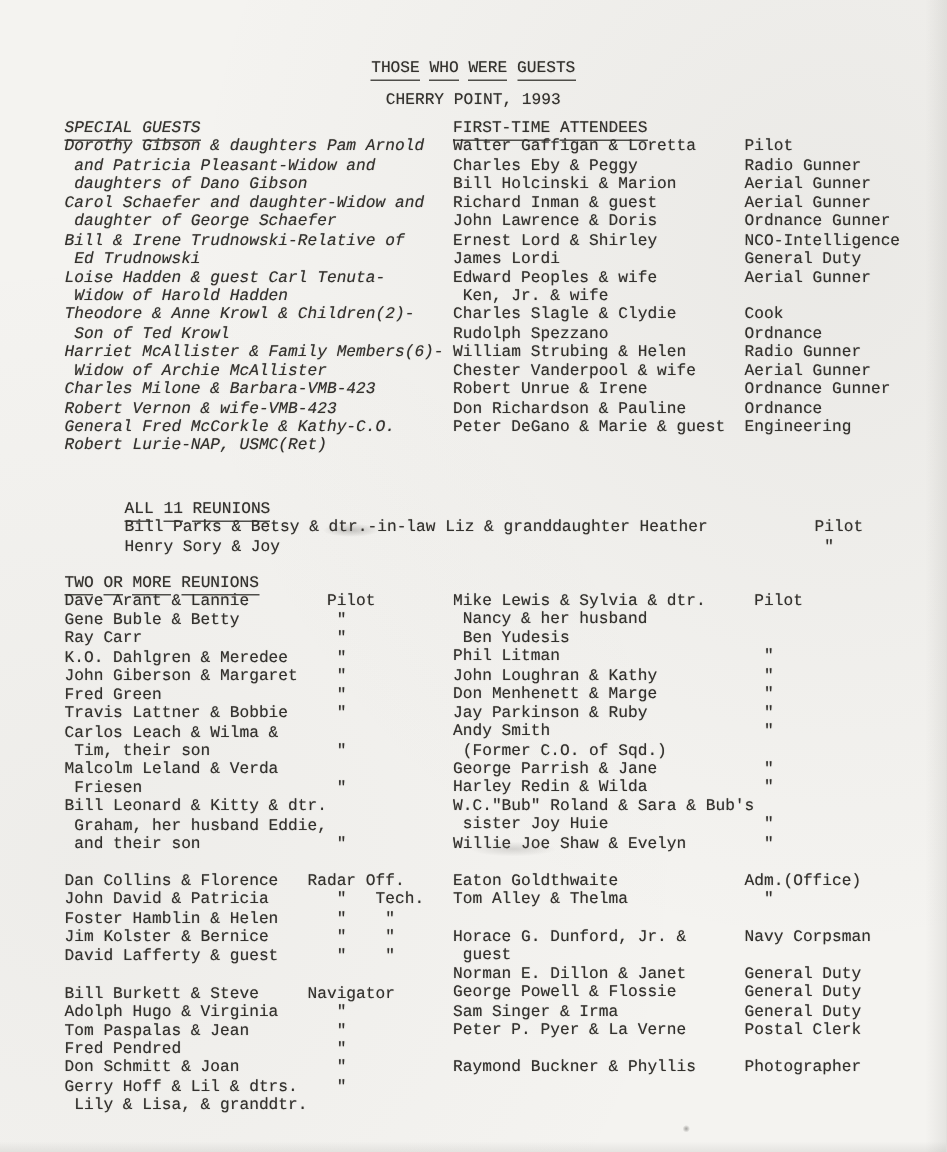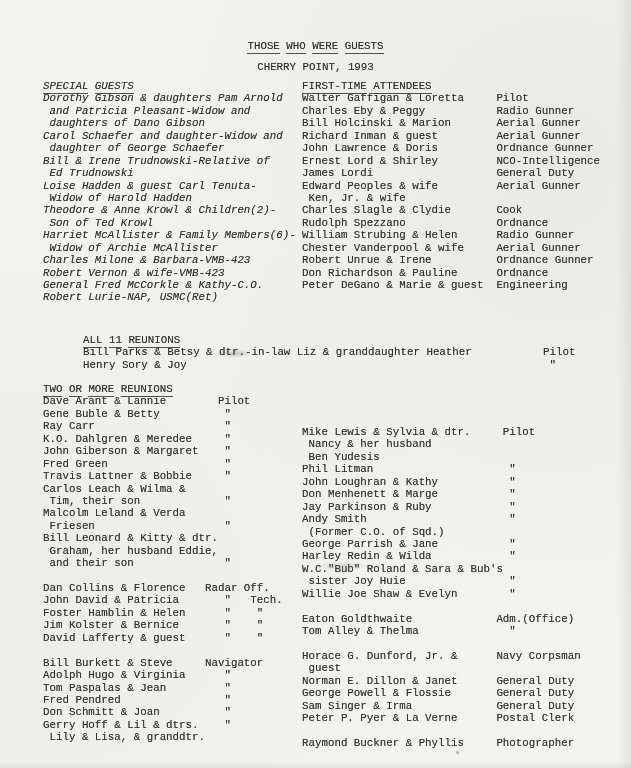--- a/index.html
+++ b/index.html
@@ -22,21 +22,21 @@
   .line{white-space:pre;height:12.45px;line-height:12.45px;}
   .ul{border-bottom:1.2px solid rgba(51,49,45,0.85);padding-bottom:1px;}
   .doc-title{position:absolute;top:13px;left:0;width:631px;text-align:center;margin-top:48px;}
   .doc-subtitle{position:absolute;top:40px;left:0;width:631px;}
   .doc-subtitle .line{text-align:center;}
   .band{position:absolute;}
   .band1L{left:43px;top:80px;font-style:italic;}
   .band1R{left:302px;top:80px;}
   .band2{left:43px;top:334px;margin-left:40px;}
   .band3L{left:43px;top:383px;}
-  .band3R{left:302px;top:395px;margin-top:31px;}
+  .band3R{left:302px;top:395px;}
   .smudge{position:absolute;pointer-events:none;}
   .smudge1{left:215px;top:349px;width:38px;height:9px;
     background:radial-gradient(ellipse,rgba(75,73,70,0.28),transparent 70%);}
   .smudge2{left:313px;top:561px;width:58px;height:10px;
     background:radial-gradient(ellipse,rgba(95,93,90,0.20),transparent 70%);}
   .smudge3{left:455px;top:750px;width:5px;height:5px;
     background:radial-gradient(circle,rgba(60,58,55,0.45),transparent 70%);}
 </style>
 </head>
 <body>

